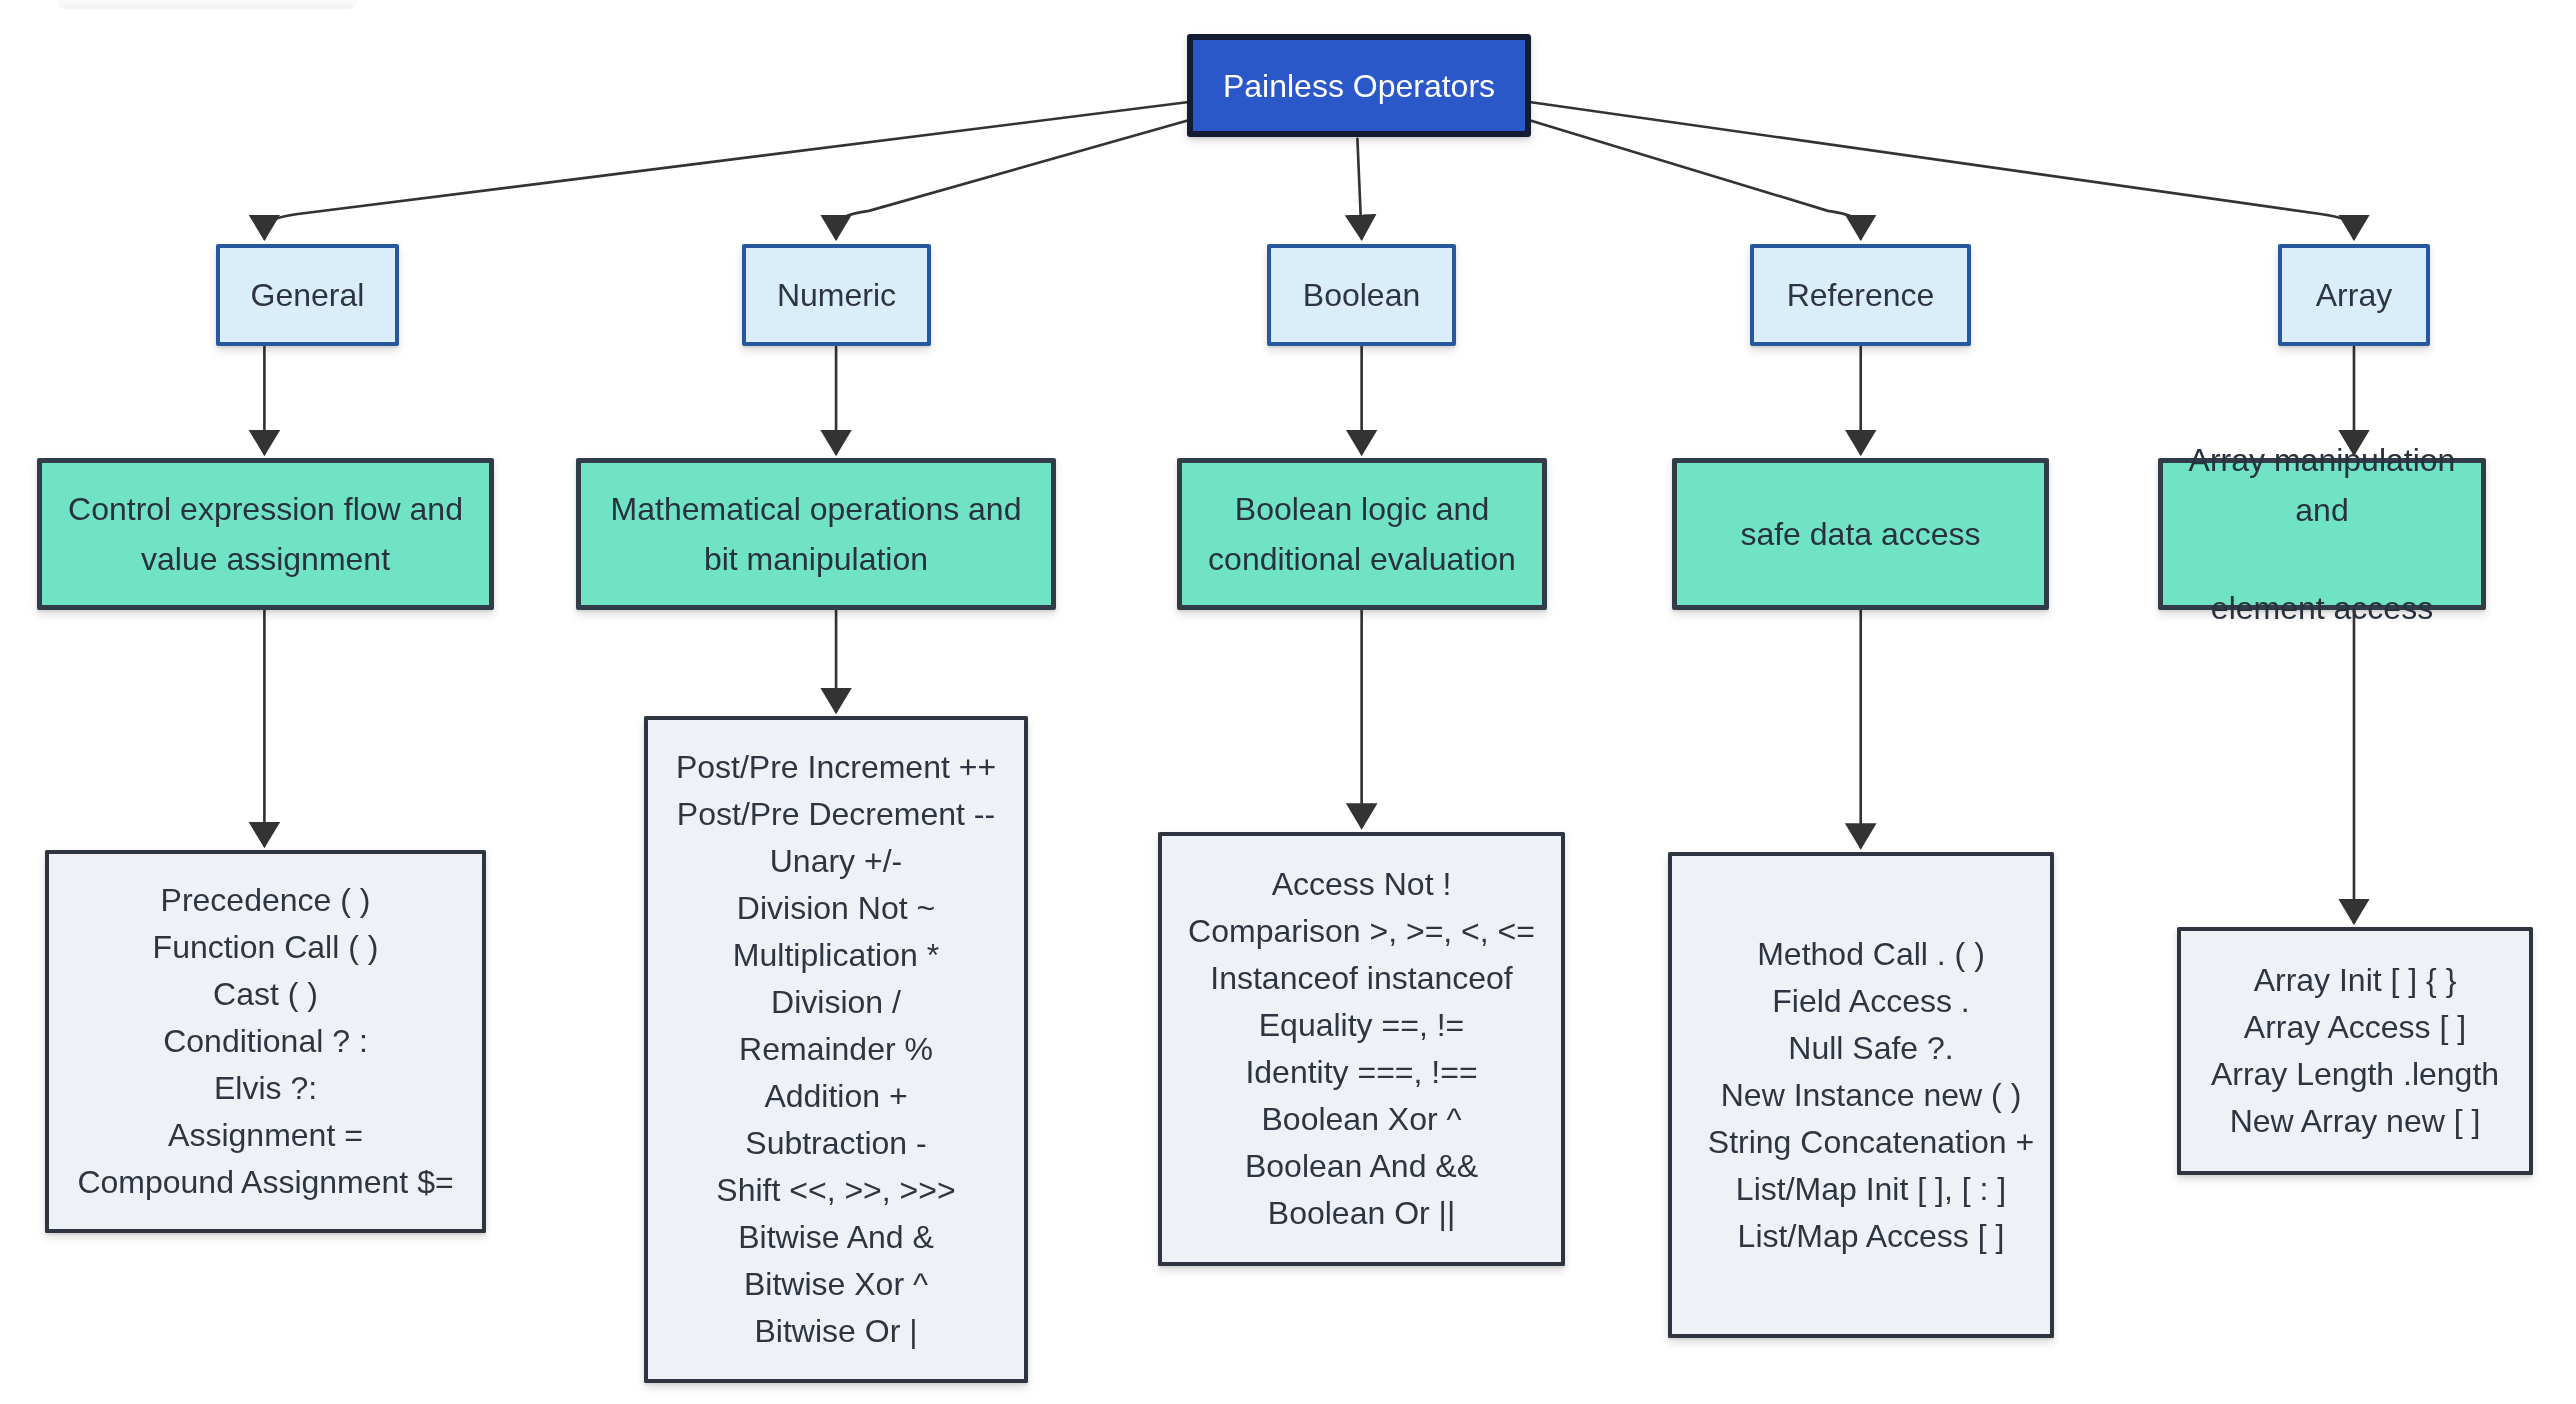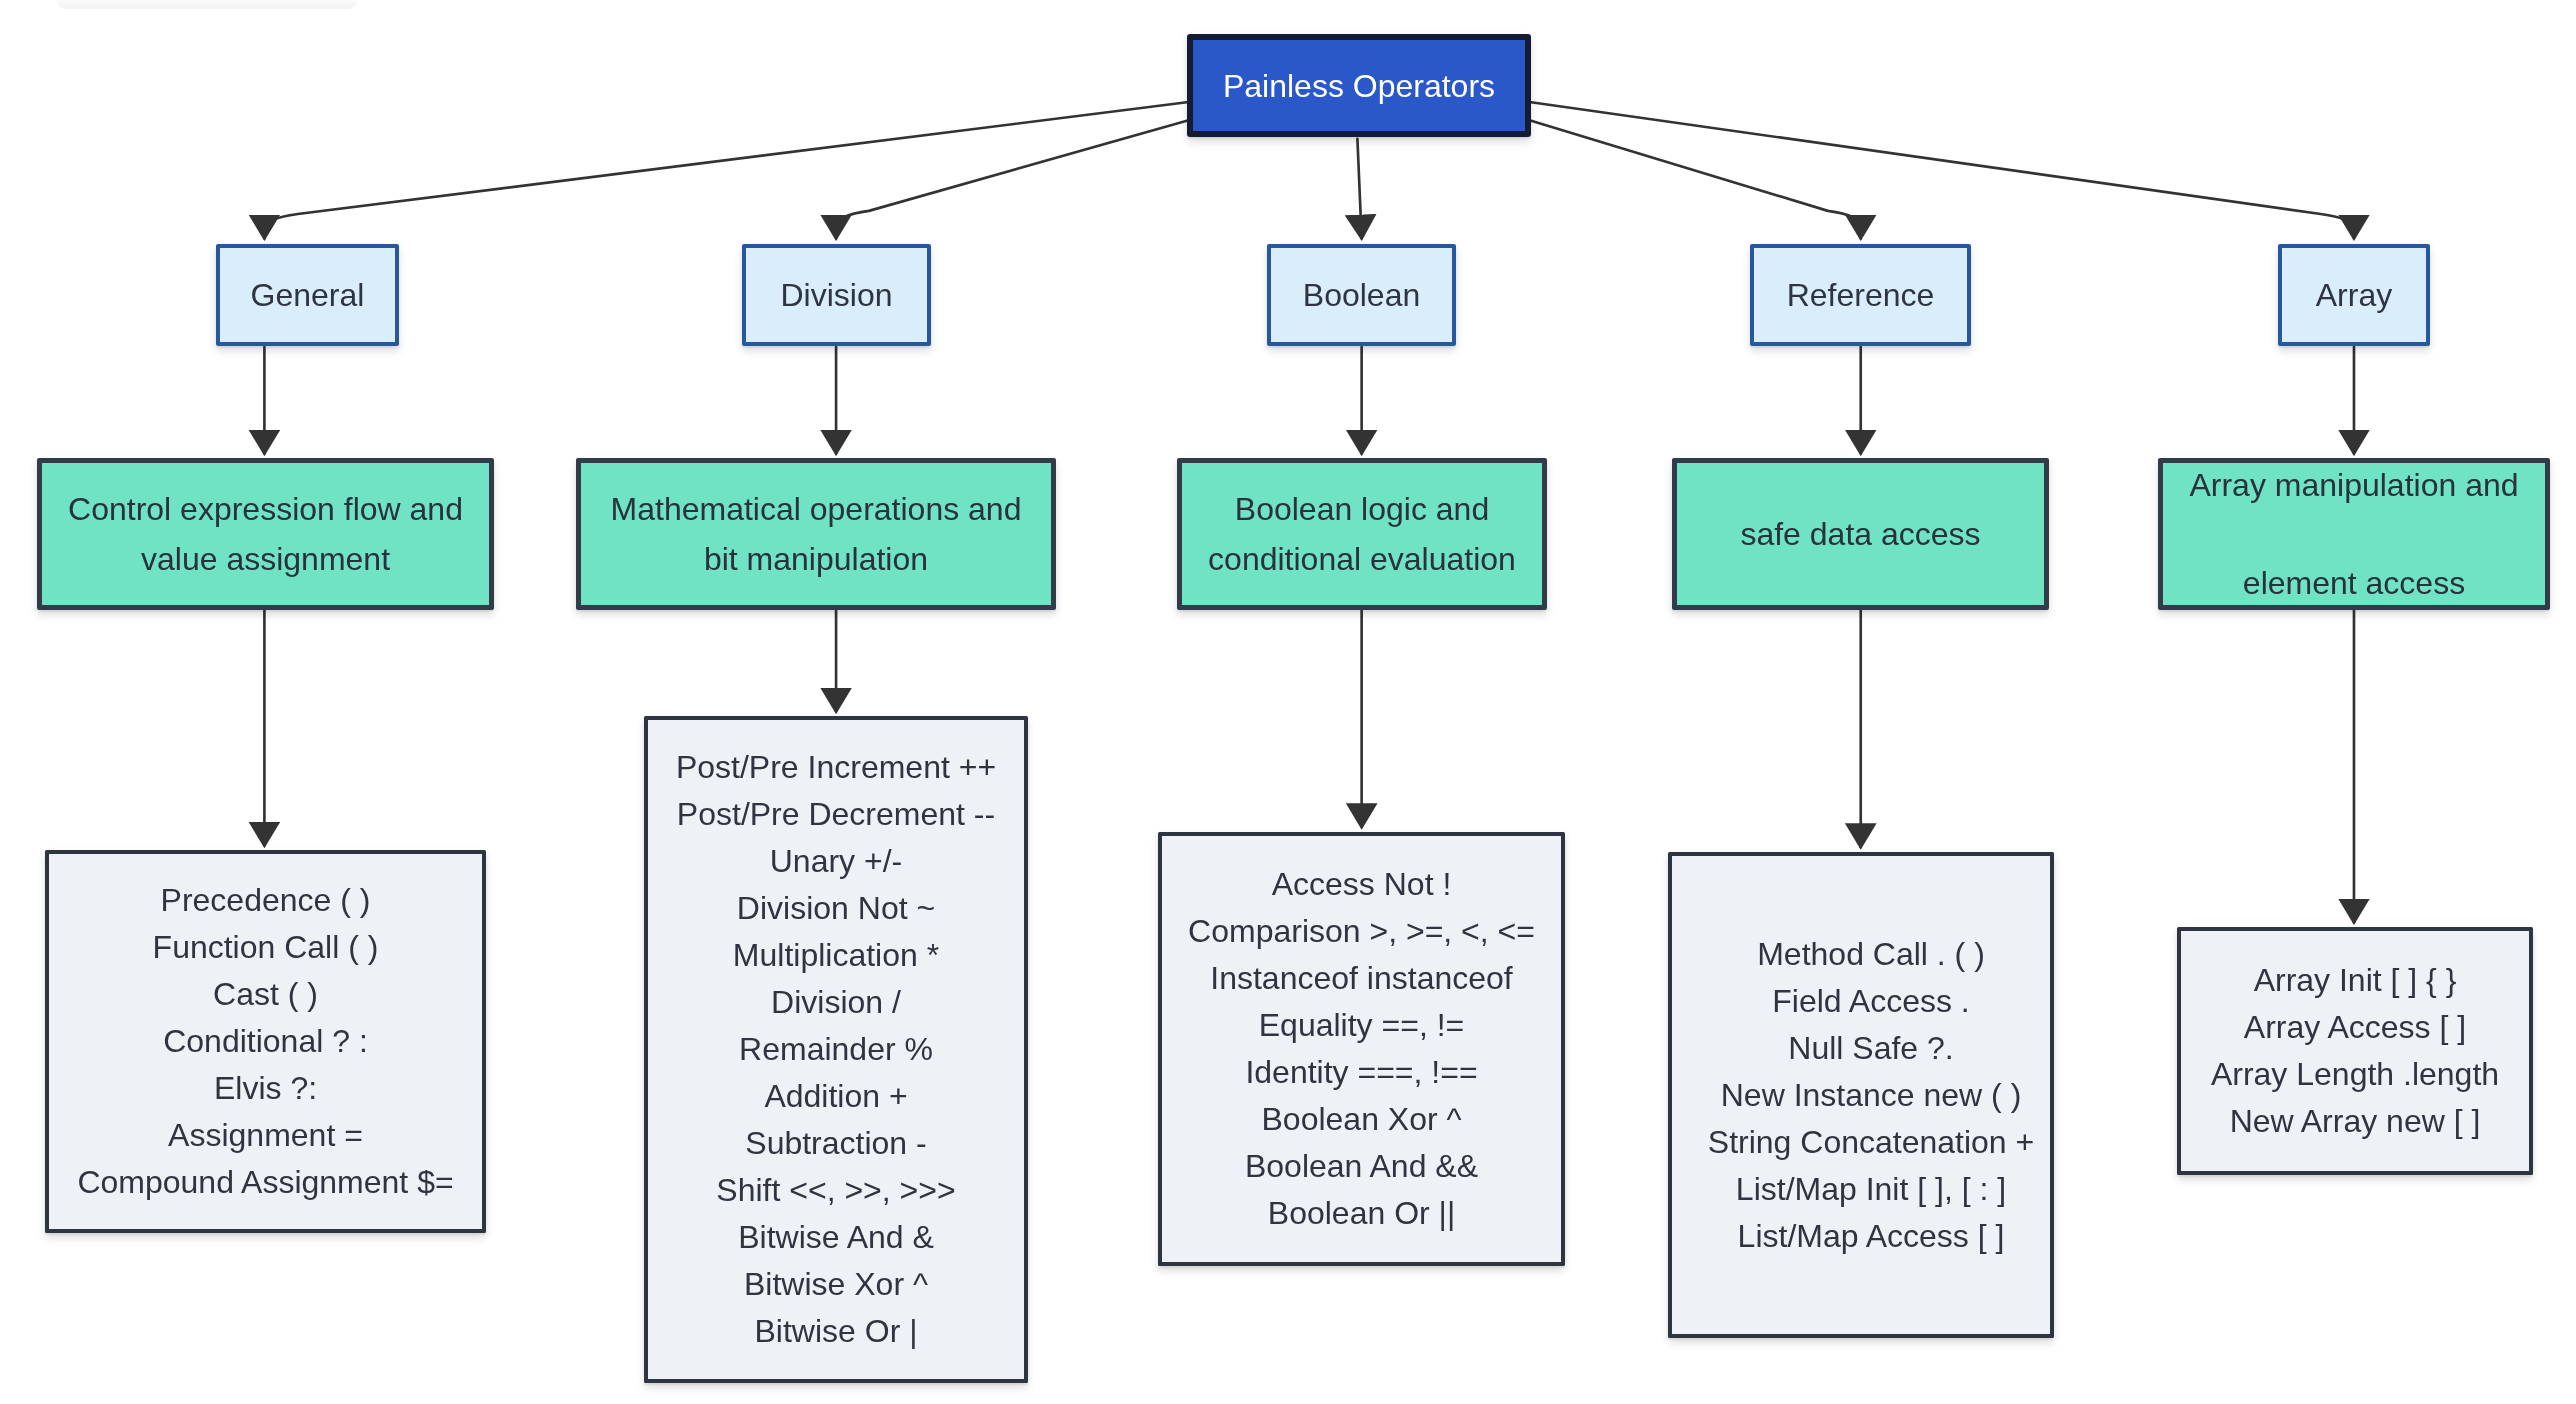--- a/index.html
+++ b/index.html
@@ -50,21 +50,21 @@
   .header.c-array{left:2278px;width:152px;}
   .teal{
     top:458px;height:152px;flex-direction:column;
     background:var(--teal-fill);border:5.3px solid var(--teal-border);
     border-radius:2.1px;line-height:50px;color:#28313c;
   }
   .teal.c-general{left:37px;width:457px;}
   .teal.c-numeric{left:576px;width:480px;}
   .teal.c-boolean{left:1177px;width:370px;}
   .teal.c-reference{left:1672px;width:377px;}
-  .teal.c-array{left:2158px;width:392px;gap:48px;}
+  .teal.c-array{left:2158px;width:328px;gap:48px;}
   .detail{
     flex-direction:column;
     background:var(--detail-fill);border:4.8px solid var(--detail-border);
     border-radius:1.6px;line-height:47px;text-align:center;
   }
   .detail.c-general{left:45px;top:850px;width:441px;height:383px;}
   .detail.c-numeric{left:644px;top:716px;width:384px;height:667px;}
   .detail.c-boolean{left:1158px;top:832px;width:407px;height:434px;}
   .detail.c-reference{left:1668px;top:852px;width:386px;height:486px;padding-left:20px;}
   .detail.c-array{left:2177px;top:927px;width:356px;height:248px;}
@@ -114,21 +114,21 @@
   <div class="node detail c-general">
       <div class="row">Precedence ( )</div>
       <div class="row">Function Call ( )</div>
       <div class="row">Cast ( )</div>
       <div class="row">Conditional ? :</div>
       <div class="row">Elvis ?:</div>
       <div class="row">Assignment =</div>
       <div class="row">Compound Assignment $=</div>
     </div>
 
-  <div class="node header c-numeric">Division</div>
+  <div class="node header c-numeric">Numeric</div>
   <div class="node teal c-numeric">
     <div>Mathematical operations and</div>
     <div>bit manipulation</div>
   </div>
   <div class="node detail c-numeric">
       <div class="row">Post/Pre Increment ++</div>
       <div class="row">Post/Pre Decrement --</div>
       <div class="row">Unary +/-</div>
       <div class="row">Division Not ~</div>
       <div class="row">Multiplication *</div>

